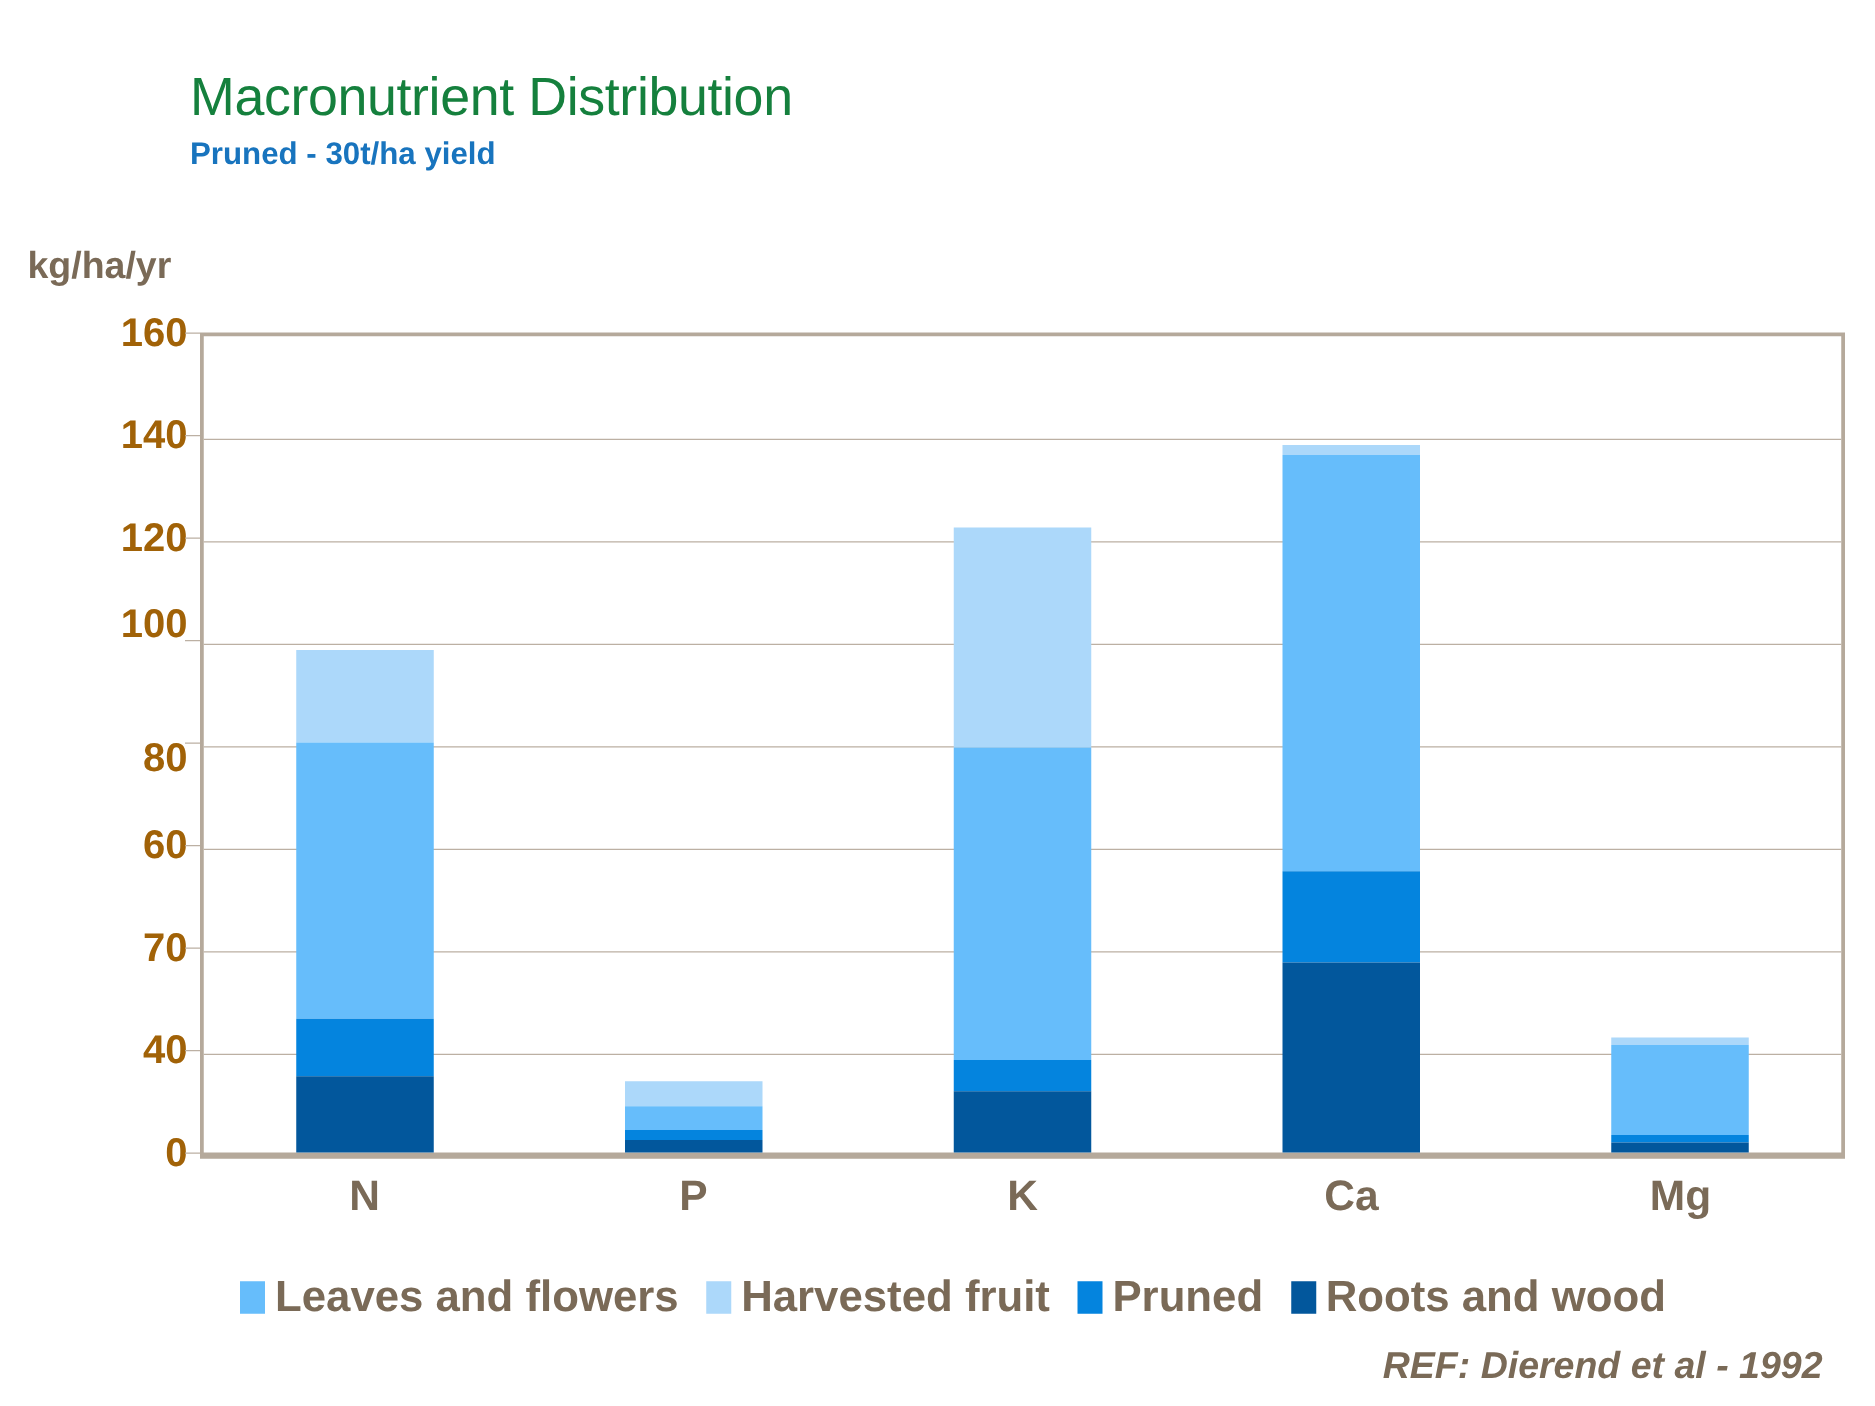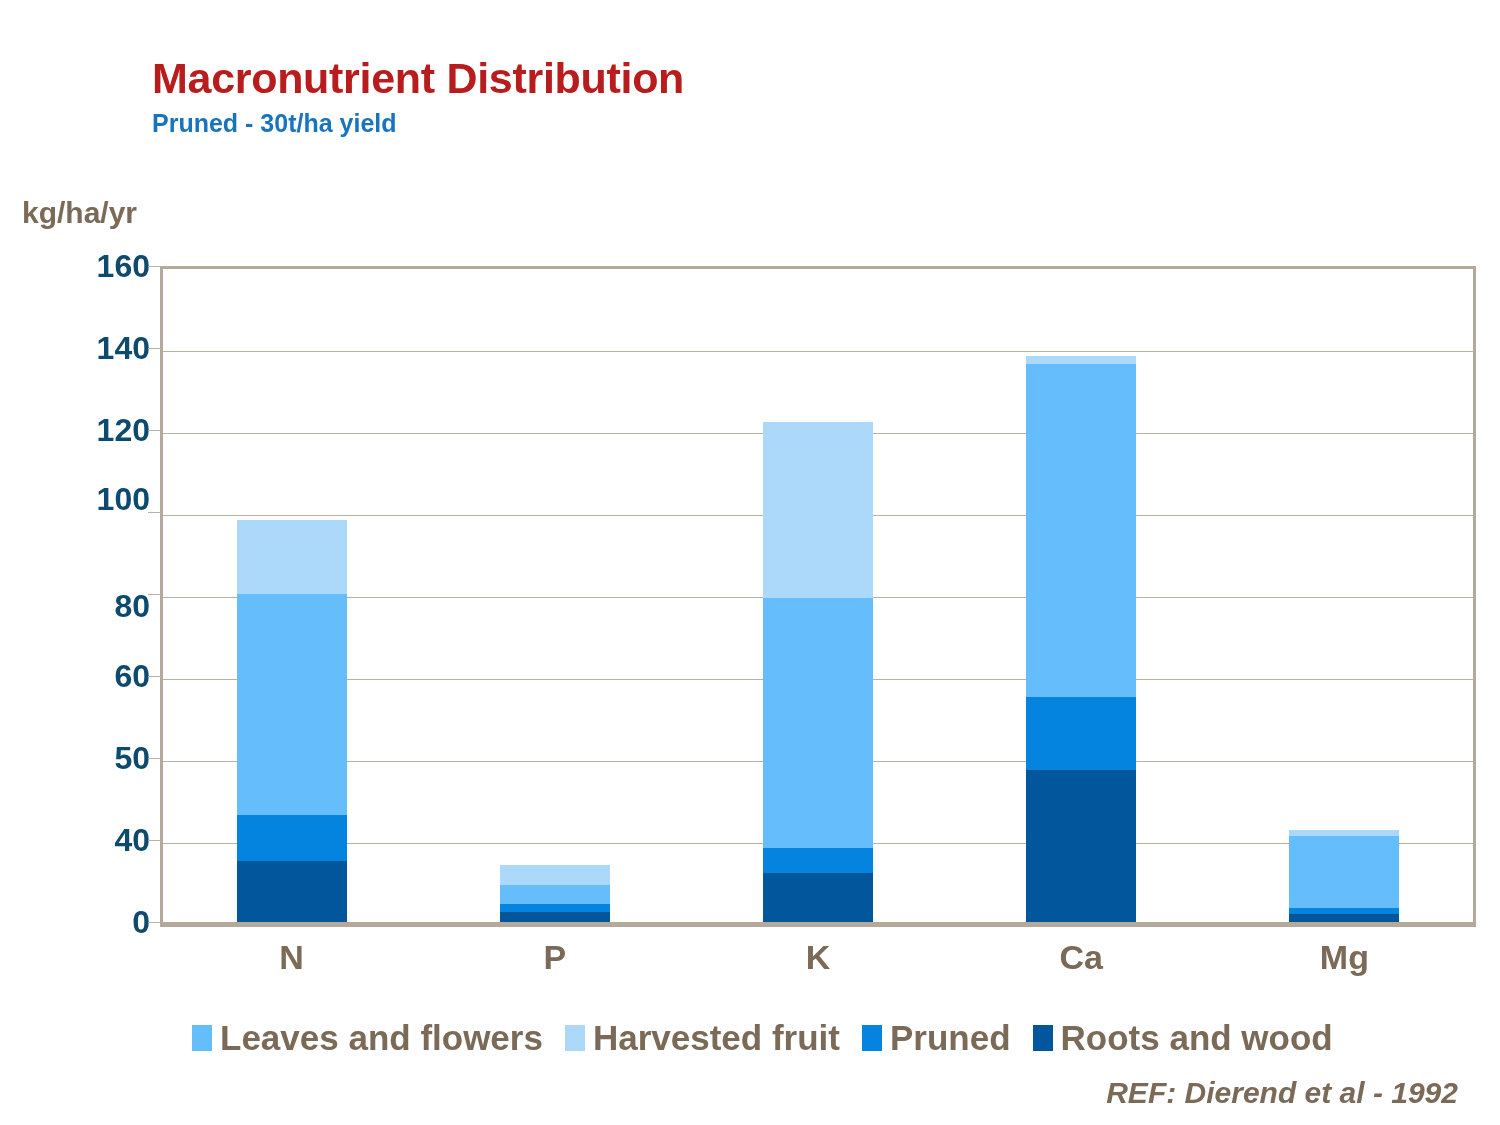--- a/index.html
+++ b/index.html
@@ -18,22 +18,22 @@
 
   
   #title-block {
     position: absolute;
     left: 152px;
     top: 56px;
     width: 900px;
   }
   #chart-title {
     font-size: 43px;
-    font-weight: bold;
-    color: #b91c1c;
+    font-weight: normal;
+    color: #15803d;
     letter-spacing: -0.3px;
     line-height: 1.05;
     white-space: nowrap;
   }
   #chart-subtitle {
     font-size: 25px;
     font-weight: bold;
     color: #1874BE;
     margin-top: 8px;
     white-space: nowrap;
@@ -78,21 +78,21 @@
     width: 1500px;
     height: 661px;
   }
   .ytick-row {
     position: absolute;
     left: 0;
     width: 150px;
     text-align: right;
     font-size: 32px;
     font-weight: bold;
-    color: #0c4a6e;
+    color: #a16207;
     transform: translateY(-50%);
   }
   .ytick-mark {
     position: absolute;
     width: 12px;
     height: 1px;
     background: #BCB0A3;
     left: 148px;
   }
 
@@ -197,21 +197,21 @@
       <div class="gridline" style="top: 246px;"></div>
       <div class="gridline" style="top: 164px;"></div>
       <div class="gridline" style="top: 82px;"></div>
     </div>
 
   <div id="ytick-layer">
       <div class="ytick-row" style="top: 656px;">0</div>
       <div class="ytick-mark" style="top: 656px;"></div>
       <div class="ytick-row" style="top: 574px;">40</div>
       <div class="ytick-mark" style="top: 574px;"></div>
-      <div class="ytick-row" style="top: 492px;">50</div>
+      <div class="ytick-row" style="top: 492px;">70</div>
       <div class="ytick-mark" style="top: 492px;"></div>
       <div class="ytick-row" style="top: 410px;">60</div>
       <div class="ytick-mark" style="top: 410px;"></div>
       <div class="ytick-row" style="top: 340px;">80</div>
       <div class="ytick-mark" style="top: 328px;"></div>
       <div class="ytick-row" style="top: 233px;">100</div>
       <div class="ytick-mark" style="top: 246px;"></div>
       <div class="ytick-row" style="top: 164px;">120</div>
       <div class="ytick-mark" style="top: 164px;"></div>
       <div class="ytick-row" style="top: 82px;">140</div>

